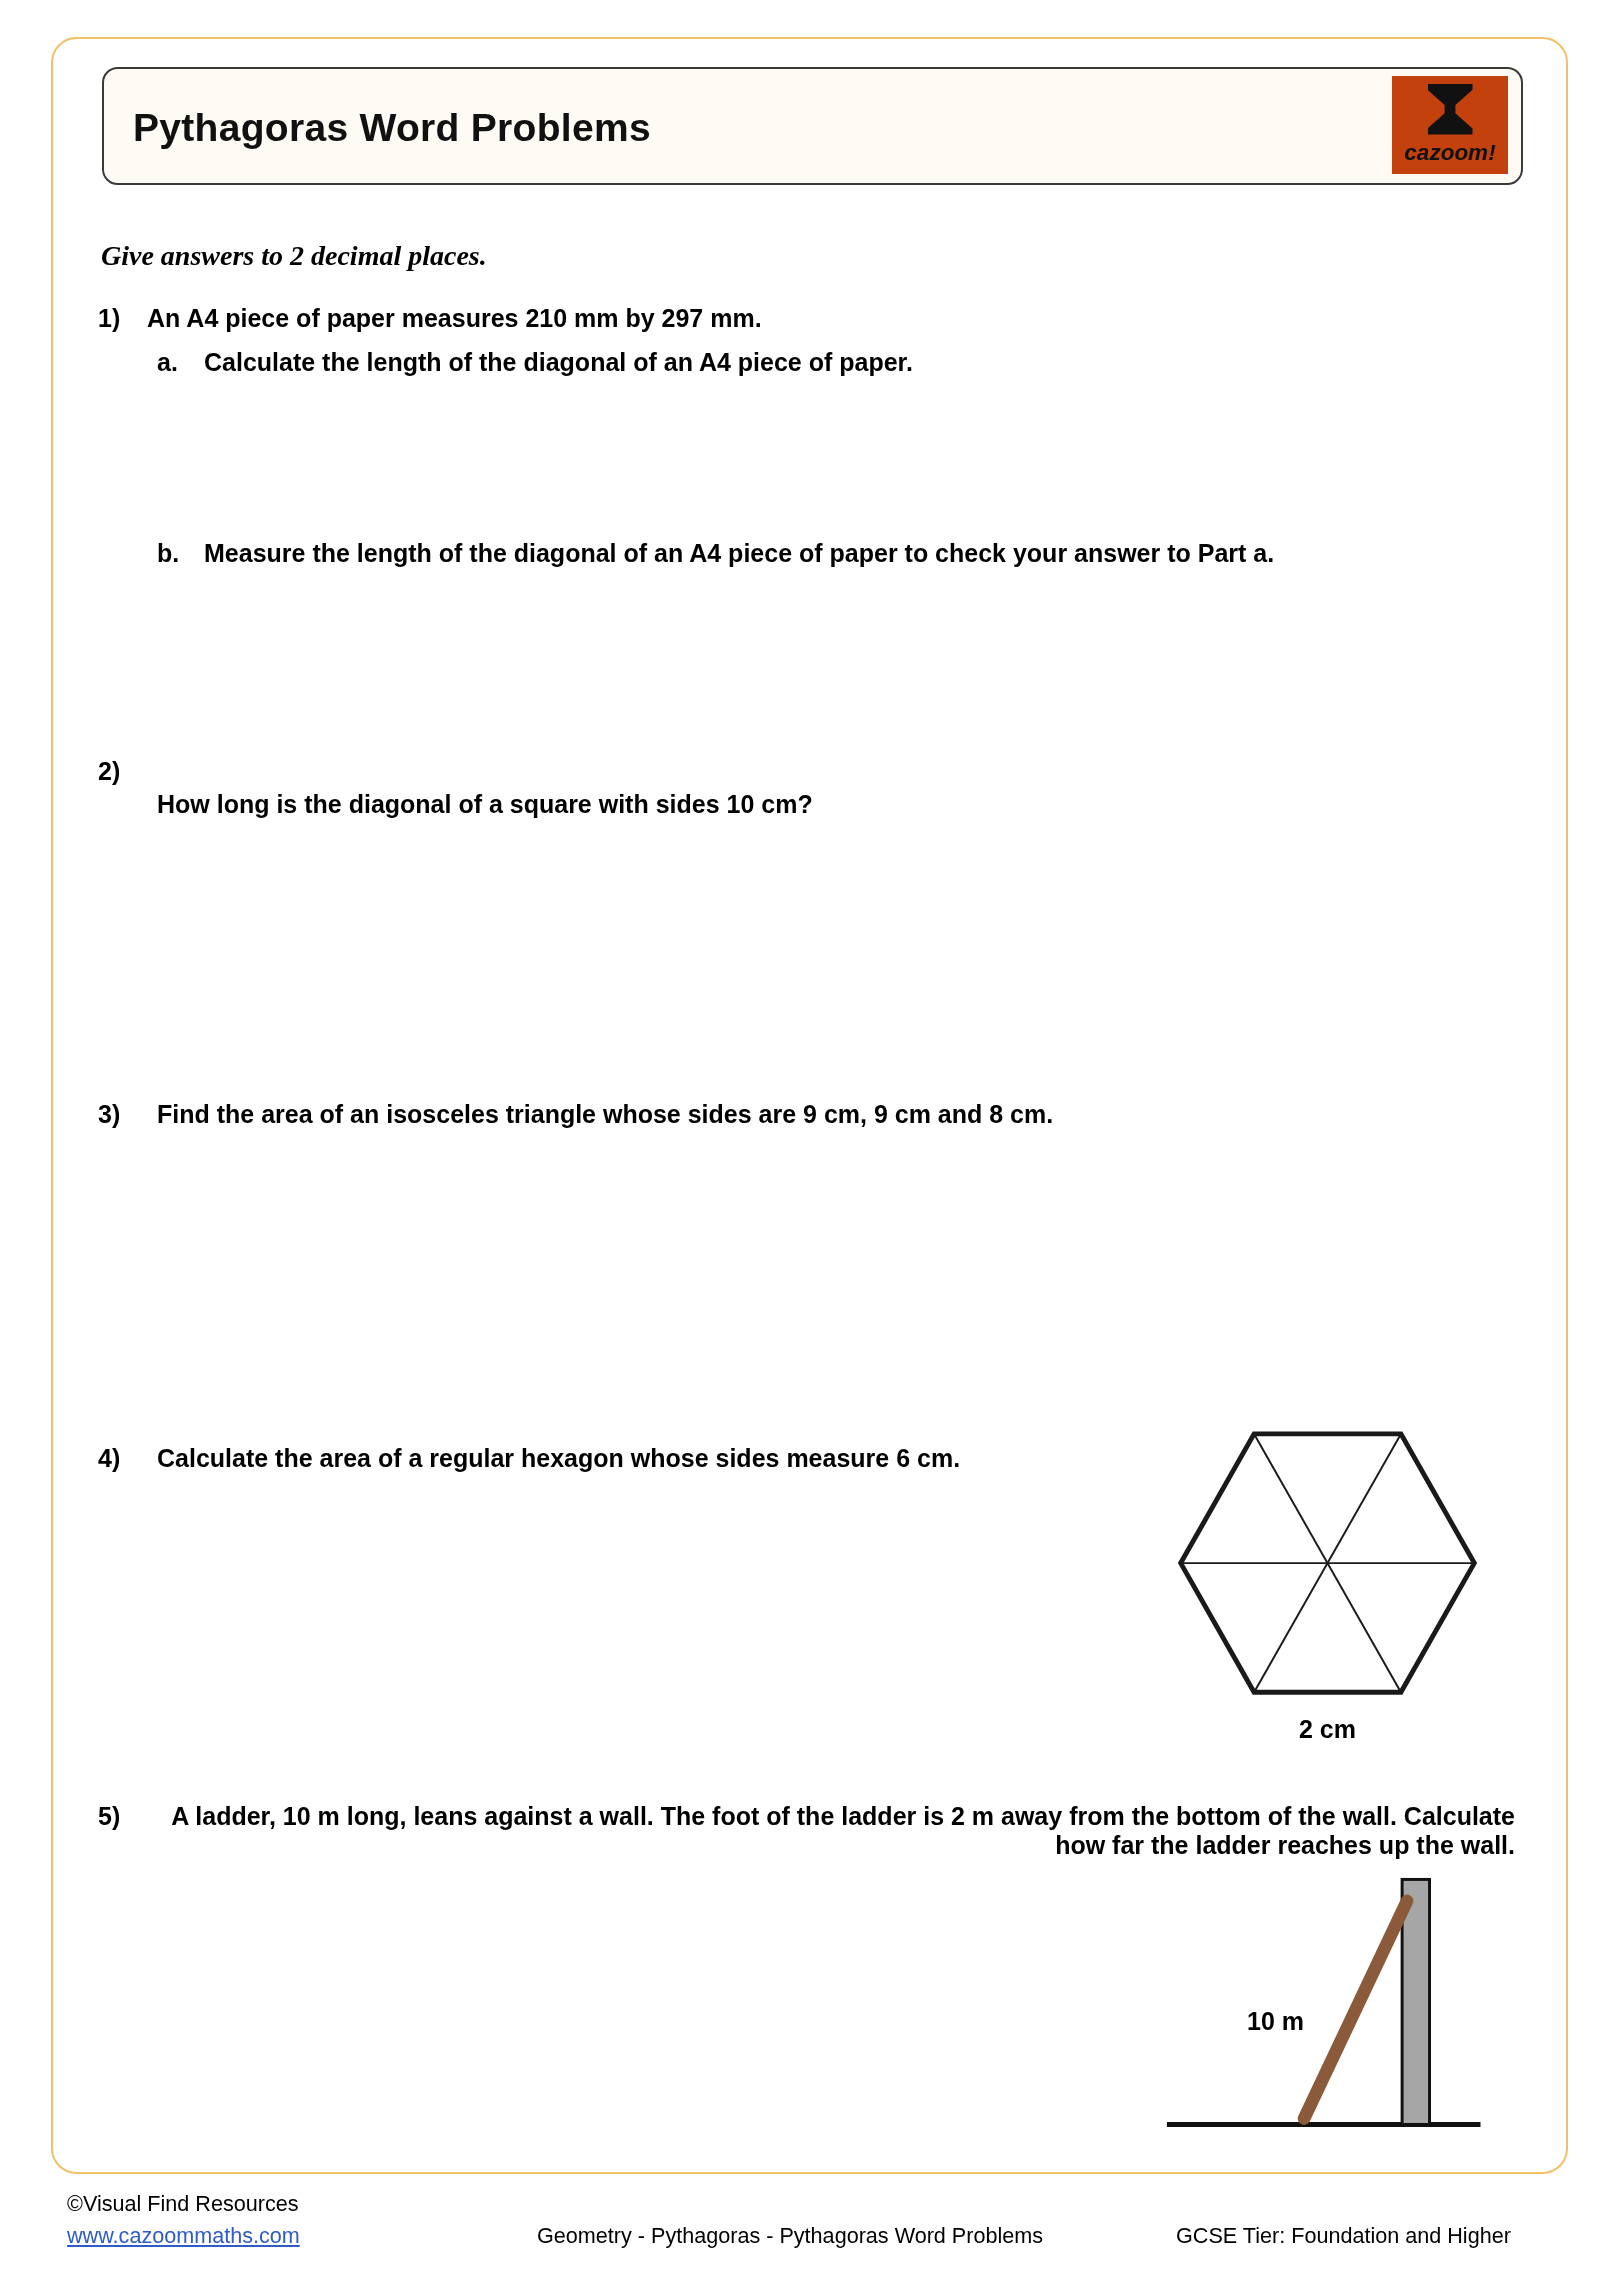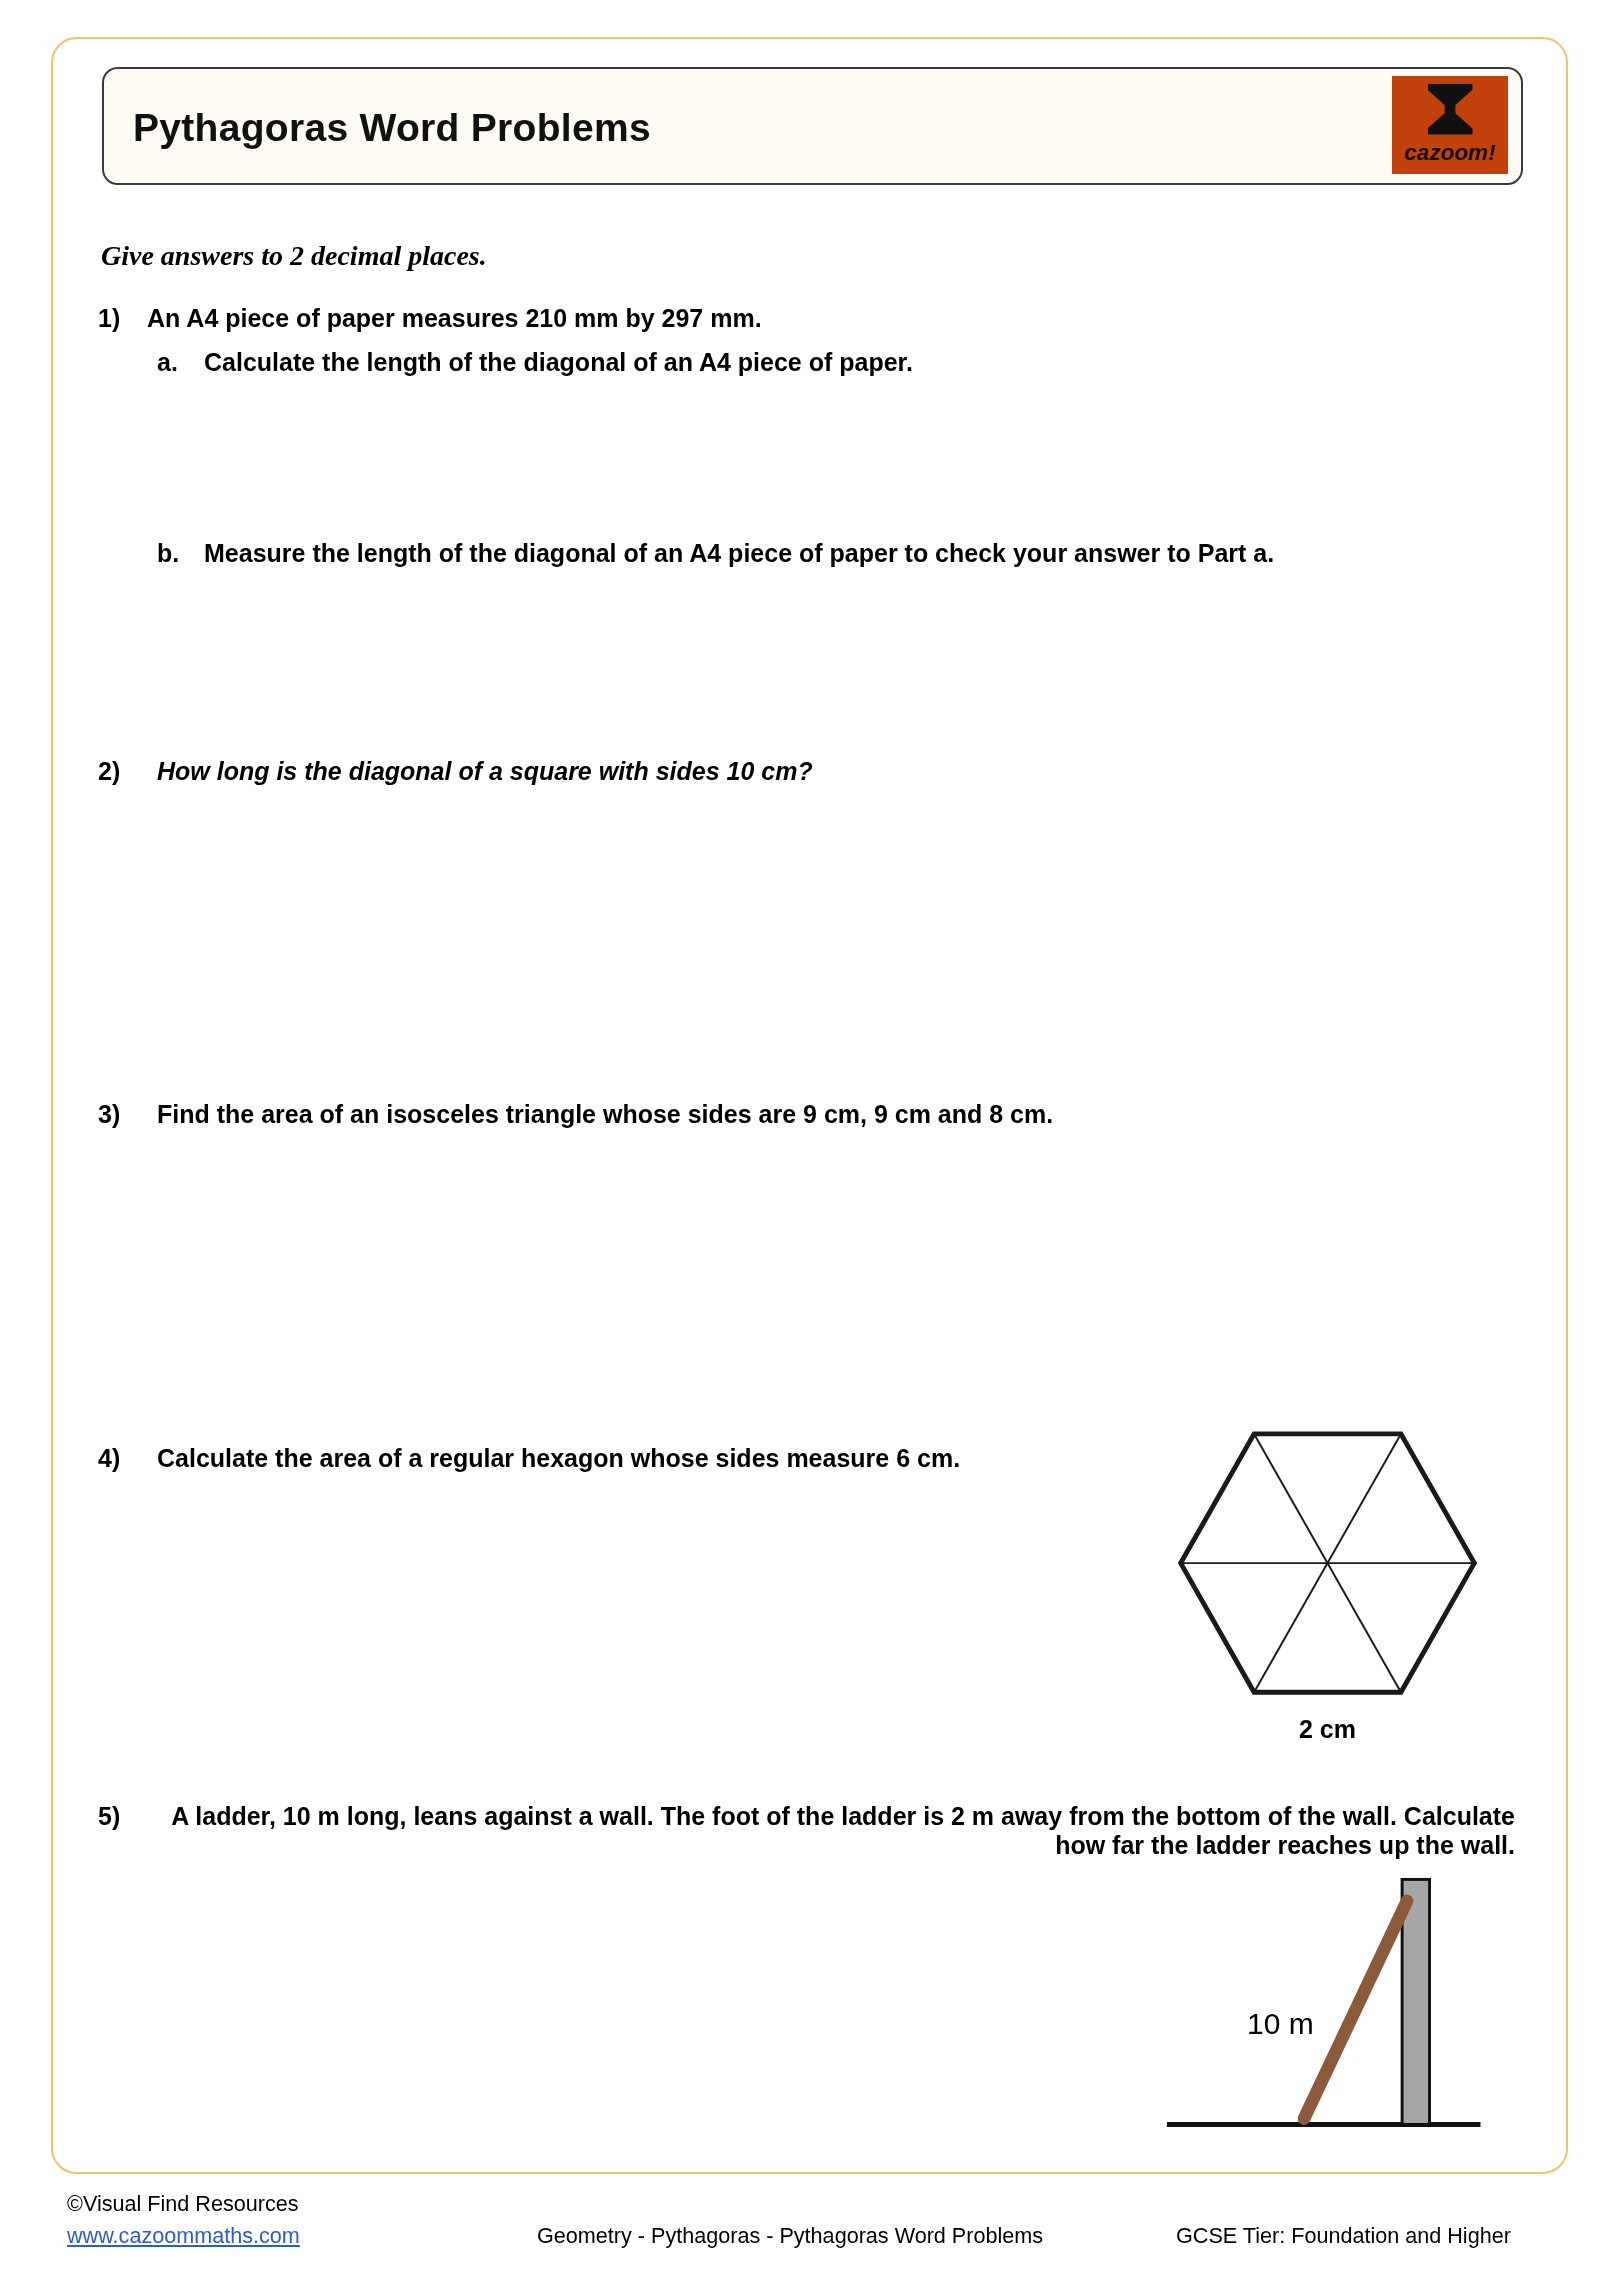--- a/index.html
+++ b/index.html
@@ -107,21 +107,21 @@
 
   
   #q1-num  { left: 98px; top: 304px; }
   #q1-text { left: 147px; top: 304px; }
   #q1a-lab { left: 157px; top: 348px; }
   #q1a-txt { left: 204px; top: 348px; }
   #q1b-lab { left: 157px; top: 539px; }
   #q1b-txt { left: 204px; top: 539px; }
 
   #q2-num  { left: 98px; top: 757px; }
-  #q2-text { left: 157px; top: 757px; font-style: italic; }
+  #q2-text { left: 157px; top: 790px; }
 
   #q3-num  { left: 98px; top: 1100px; }
   #q3-text { left: 157px; top: 1100px; }
 
   #q4-num  { left: 98px; top: 1444px; }
   #q4-text { left: 157px; top: 1444px; }
 
   #q5-num  { left: 98px; top: 1802px; }
   #q5-text { left: 157px; top: 1802px; width: 1358px; text-align: right; }
 
@@ -144,22 +144,22 @@
     position: absolute;
     left: 1157px;
     top: 1852px;
     width: 353px;
     height: 294px;
   }
   .ladder-label {
     position: absolute;
     left: 1247px;
     top: 2007px;
-    font-size: 30px;
-    font-weight: normal;
+    font-size: 25px;
+    font-weight: bold;
   }
 
   .footer {
     position: absolute;
     left: 0;
     top: 2191px;
     width: 1621px;
     height: 98px;
     font-size: 21.6px;
   }

